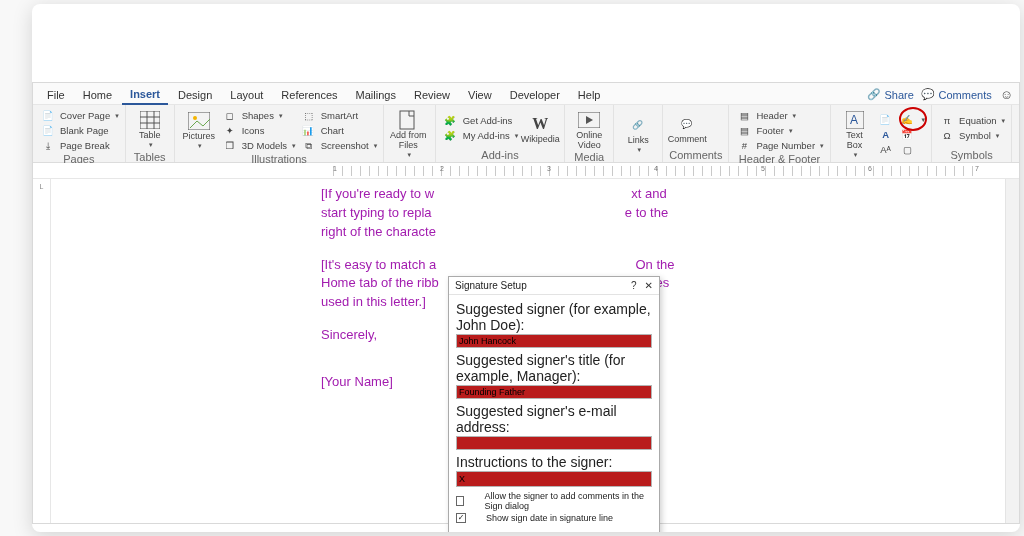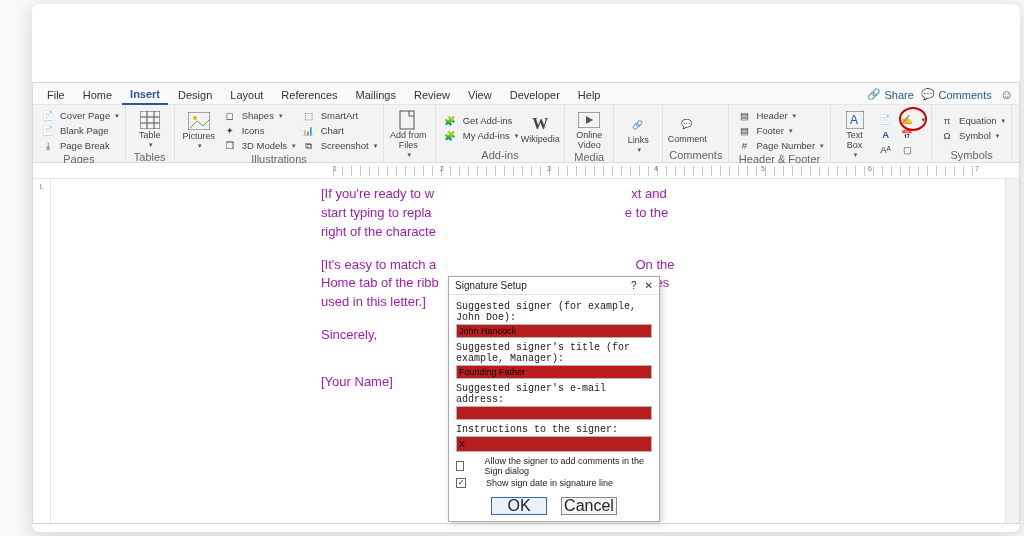--- a/index.html
+++ b/index.html
@@ -46,21 +46,21 @@
   .canvas { position: absolute; left: 18px; right: 0; top: 96px; bottom: 0; background: #fff; overflow: hidden;}
   .page { position: absolute; left: 270px; top: 0; width: 520px; }
   .bodytext { font-size: 13px; color: #a21caf; line-height: 1.45;}
   .bodytext p { margin-bottom: 14px; }
 
   
   .dialog { position: absolute; left: 415px; top: 193px; width: 212px; background: #fff; border: 1px solid #aaa; box-shadow: 2px 2px 6px rgba(0,0,0,0.18); font-size: 9.5px; color: #222;}
   .dialog .titlebar { display: flex; align-items: center; justify-content: space-between; padding: 3px 6px; font-size: 10px; border-bottom: 1px solid #e3e3e3;}
   .dialog .titlebar .ctrls { display: flex; align-items: center; gap: 8px; font-size: 10px; color: #333;}
   .dlgbody { padding: 4px 7px 2px 7px; }
-  .dlglabel { font-size: 10px; color: #222; margin-top: 2px; font-family: Liberation Mono, monospace;}
+  .dlglabel { font-size: 14px; color: #222; margin-top: 2px;}
   .dlginput { width: 100%; height: 14px; border: 1px solid #b4b4b4; background: #b91c1c; font-size: 9px; padding: 0 2px; margin: 1px 0 2px 0;}
   .chkrow { display: flex; align-items: center; gap: 20px; font-size: 9px; margin: 2px 0;}
   .chk { width: 10px; height: 10px; border: 1px solid #666; display: inline-flex; align-items: center; justify-content: center; font-size: 8px; line-height: 8px;}
   .dlgbtns { display: flex; justify-content: center; gap: 14px; padding: 5px 0 6px 0;}
   .dlgbtn { width: 56px; height: 18px; font-size: 16px; border: 1px solid #888; display: flex; align-items: center; justify-content: center; cursor: pointer; background: #f5f5f5;}
   .dlgbtn.primary { border: 1.5px solid #2b6bbf; background: #eaf1fb;}
 
   
   .scrollbar { position:absolute; right:0; top:96px; bottom:0; width:14px; background:#f2f2f2; border-left:1px solid #e4e4e4;}
 </style>

